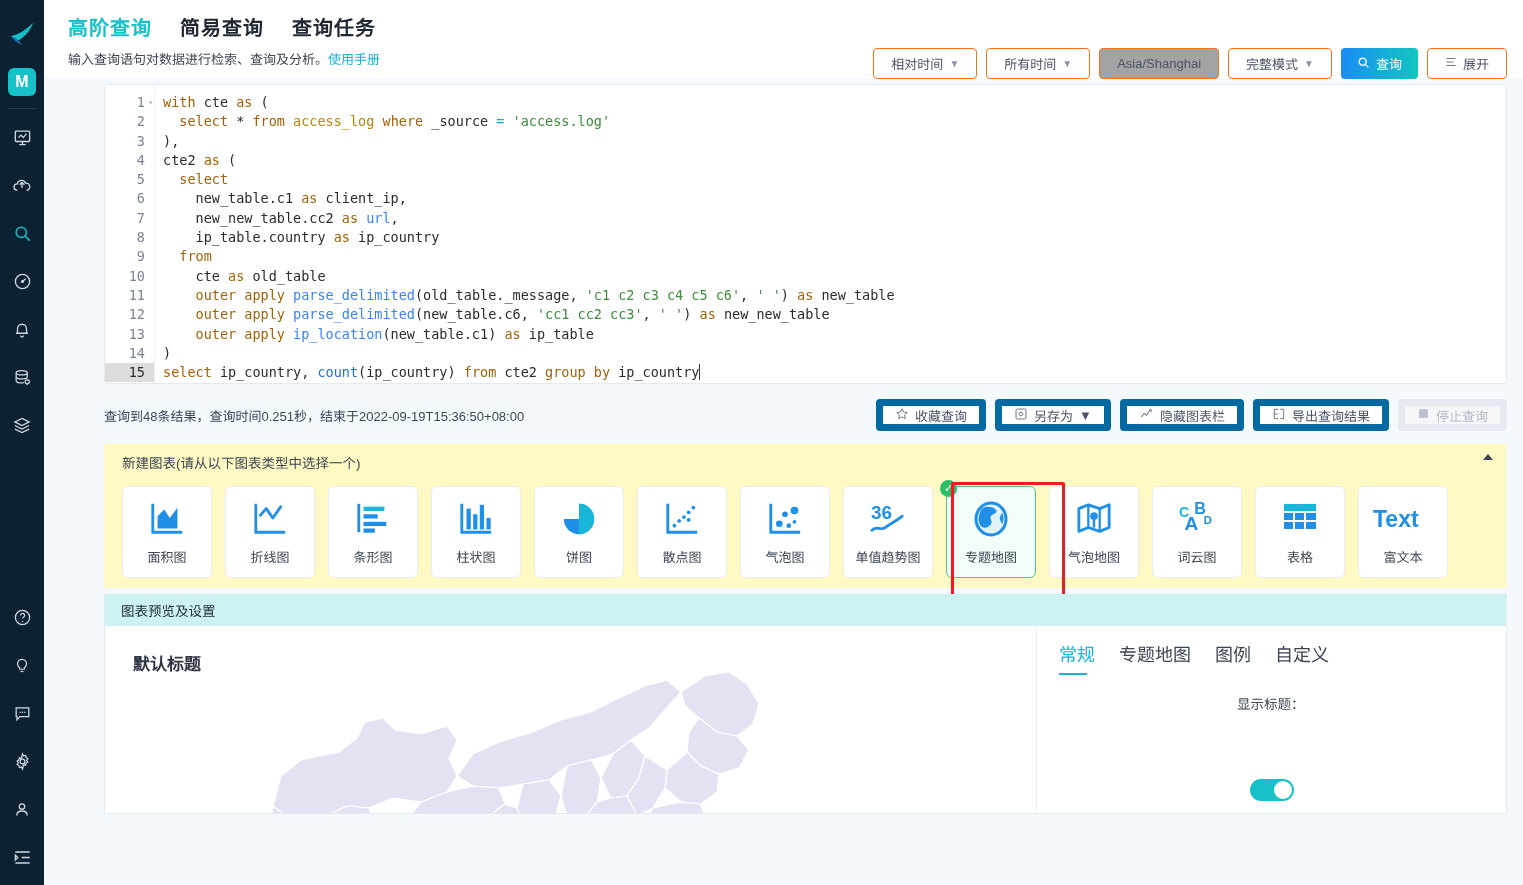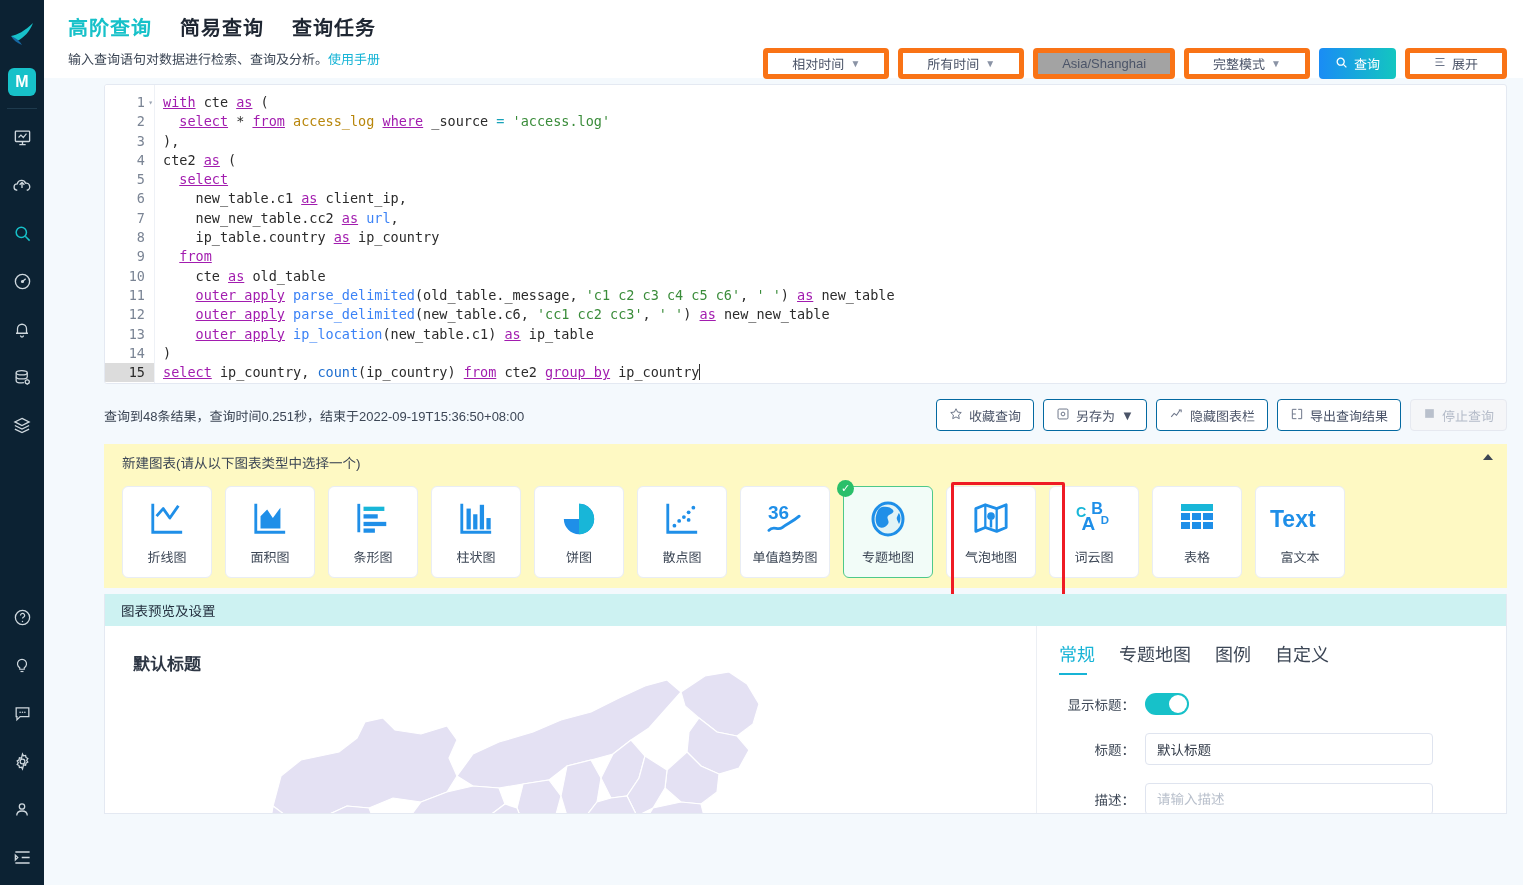--- a/index.html
+++ b/index.html
@@ -59,22 +59,22 @@
     white-space: nowrap;
   }
   .subtitle a { color: #17b4d6; text-decoration: none; cursor: pointer; }
 
   
   .tb {
     position: absolute; right: 16px; top: 48px;
     display: flex; gap: 9px; align-items: center;
   }
   .tb-btn {
-    height: 31px; padding: 0 24px;
-    border: 5px solid #f97316; border-radius: 4px;
+    height: 31px; padding: 0 17px;
+    border: 1px solid #f97316; border-radius: 4px;
     background: #fff; color: #4b5468;
     font-size: 13px; display: flex; align-items: center; gap: 6px;
     cursor: pointer; white-space: nowrap;
     font-family: inherit;
   }
   .tb-btn .cv { font-size: 10px; color: #8a93a5; }
   .tb-btn.tz { background: #a3a3a3; }
   .tb-btn.primary {
     background: linear-gradient(90deg,#1a8cf5 0%,#13c6c0 100%);
     color: #fff; border: none; padding: 0 16px; font-weight: normal;
@@ -103,39 +103,39 @@
   .gutter .ln.act { background: #dcdcdc; color: #2b2b2b; }
   .gutter .ln .fold {
     position: absolute; right: 1px; font-size: 8px; color: #9aa3b2; top: 0;
   }
   .code {
     flex: 1; padding: 8px 0 0 8px;
     font-family: "DejaVu Sans Mono","Liberation Mono", monospace;
     font-size: 13.5px; line-height: 19.3px;
     white-space: pre; color: #2b2b2b; overflow: hidden;
   }
-  .k  { color: #a21caf; text-decoration: underline; }          
+  .k  { color: #a16207; }          
   .t  { color: #b8860b; }          
   .s  { color: #3a8c3a; }          
   .f  { color: #3b82f6; }          
   .fn { color: #1f6fd0; }          
   .op { color: #17a2b8; }          
   .cur { border-left: 1px solid #333; margin-left: -1px; }
 
   
   .resbar {
     margin: 14px 16px 0 60px;
     height: 34px;
     display: flex; align-items: center; justify-content: space-between;
   }
   .res-txt { font-size: 13px; color: #3c4655; }
   .res-btns { display: flex; gap: 9px; }
   .rb {
     height: 32px; padding: 0 12px;
-    border: 1px solid #0369a1; border-radius: 4px;
+    border: 7px solid #0369a1; border-radius: 4px;
     background: #fff; color: #4b5468; font-size: 13px;
     display: flex; align-items: center; gap: 6px; cursor: pointer;
     white-space: nowrap; font-family: inherit;
   }
   .rb.disabled { color: #b5bcc9; background: #f5f6f8; border-color: #e6e9f0; cursor: default; }
   .rb svg { flex: 0 0 auto; }
 
   
   .ctpanel {
     margin: 12px 16px 0 60px;
@@ -213,21 +213,21 @@
   .st-tabs { display: flex; gap: 24px; border-bottom: 0; }
   .st-tab {
     font-size: 18px; color: #3c4655; padding-bottom: 9px;
     cursor: pointer; position: relative;
   }
   .st-tab.active { color: #17b4d6; }
   .st-tab.active::after {
     content: ""; position: absolute; left: 0; bottom: 0;
     width: 28px; height: 2px; background: #17b4d6;
   }
-  .frow { display: flex; align-items: center; margin-top: 18px; }
+  .frow { display: flex; align-items: center; margin-top: 18px; flex-direction: column; }
   .flabel {
     width: 86px; flex: 0 0 86px; text-align: right;
     font-size: 13.5px; color: #3c4655; padding-right: 10px;
   }
   .toggle {
     width: 44px; height: 22px; border-radius: 11px;
     background: #17c1c9; position: relative; cursor: pointer;
   }
   .toggle::after {
     content: ""; position: absolute; right: 2px; top: 2px;
@@ -479,34 +479,34 @@
     <div class="ctpanel-hd">
       <span>新建图表(请从以下图表类型中选择一个)</span>
       <span class="caret-up"></span>
     </div>
     <div class="ctrow">
 
       <div class="ctcard">
         <div class="ic">
           <svg width="38" height="36" viewBox="0 0 40 38">
             <path d="M5 3v30h31" stroke="#1f8fe8" stroke-width="3" fill="none"></path>
-            <path d="M9 16l7-8 7 10 9-13" stroke="#1f8fe8" stroke-width="3" fill="none" stroke-linejoin="round"></path>
-          </svg>
-        </div>
-        <div class="lbl">折线图</div>
+            <path d="M10 29V16l7-7 6 9 8-11v22z" fill="#1f8fe8"></path>
+          </svg>
+        </div>
+        <div class="lbl">面积图</div>
       </div>
 
       <div class="ctcard">
         <div class="ic">
           <svg width="38" height="36" viewBox="0 0 40 38">
             <path d="M5 3v30h31" stroke="#1f8fe8" stroke-width="3" fill="none"></path>
-            <path d="M10 29V16l7-7 6 9 8-11v22z" fill="#1f8fe8"></path>
-          </svg>
-        </div>
-        <div class="lbl">面积图</div>
+            <path d="M9 16l7-8 7 10 9-13" stroke="#1f8fe8" stroke-width="3" fill="none" stroke-linejoin="round"></path>
+          </svg>
+        </div>
+        <div class="lbl">折线图</div>
       </div>
 
       <div class="ctcard">
         <div class="ic">
           <svg width="38" height="36" viewBox="0 0 40 38">
             <path d="M5 3v30" stroke="#1f8fe8" stroke-width="3" fill="none"></path>
             <rect x="10" y="6" width="22" height="4.5" fill="#18b6d8"></rect>
             <rect x="10" y="14" width="15" height="4.5" fill="#1f8fe8"></rect>
             <rect x="10" y="22" width="24" height="4.5" fill="#1f8fe8"></rect>
             <rect x="10" y="29" width="12" height="4.5" fill="#1f8fe8"></rect>
@@ -547,20 +547,33 @@
               <circle cx="17" cy="21" r="2" fill="#1f8fe8"></circle>
             <circle cx="22" cy="17" r="2" fill="#1f8fe8"></circle>
               <circle cx="27" cy="12" r="2" fill="#1f8fe8"></circle>
             <circle cx="32" cy="7" r="2" fill="#1f8fe8"></circle>
               <circle cx="27" cy="20" r="2" fill="#1f8fe8"></circle>
           </svg>
         </div>
         <div class="lbl">散点图</div>
       </div>
 
+      <div class="ctcard">
+        <div class="ic">
+          <svg width="38" height="36" viewBox="0 0 40 38">
+            <path d="M5 3v30h31" stroke="#1f8fe8" stroke-width="3" fill="none"></path>
+            <circle cx="14" cy="24" r="3.5" fill="#1f8fe8"></circle>
+              <circle cx="24" cy="26" r="2.5" fill="#1f8fe8"></circle>
+            <circle cx="20" cy="14" r="3" fill="#1f8fe8"></circle>
+              <circle cx="30" cy="10" r="4" fill="#1f8fe8"></circle>
+            <circle cx="30" cy="22" r="2" fill="#1f8fe8"></circle>
+          </svg>
+        </div>
+        <div class="lbl">气泡图</div>
+      </div>
 
       <div class="ctcard">
         <div class="ic">
           <svg width="42" height="36" viewBox="0 0 44 38">
             <text x="4" y="19" font-family="Liberation Sans, sans-serif" font-size="20" font-weight="bold" fill="#1f8fe8">36</text>
             <path d="M5 31c5-6 9 1 14-3s11-6 18-12" stroke="#1f8fe8" stroke-width="3" fill="none" stroke-linecap="round"></path>
           </svg>
         </div>
         <div class="lbl">单值趋势图</div>
       </div>

